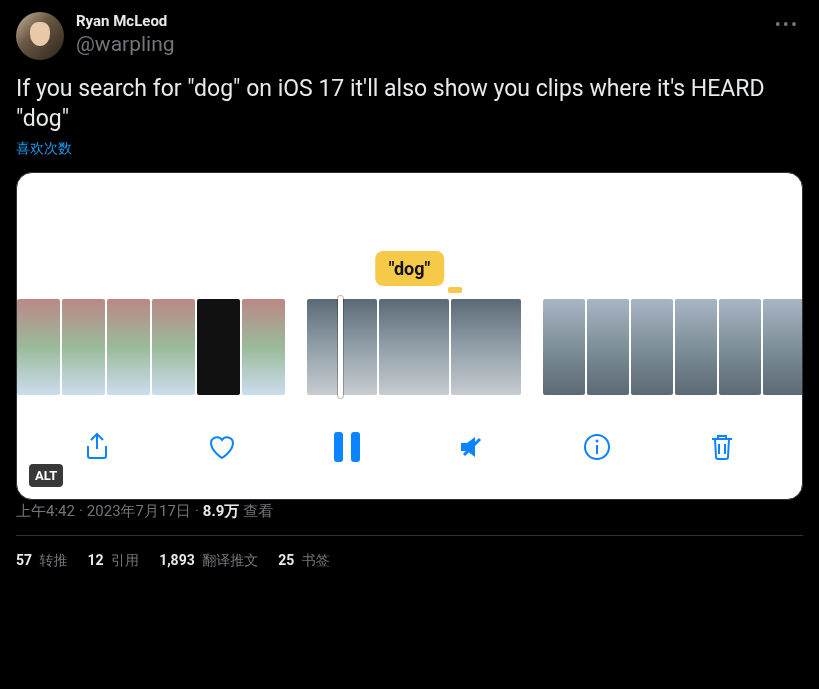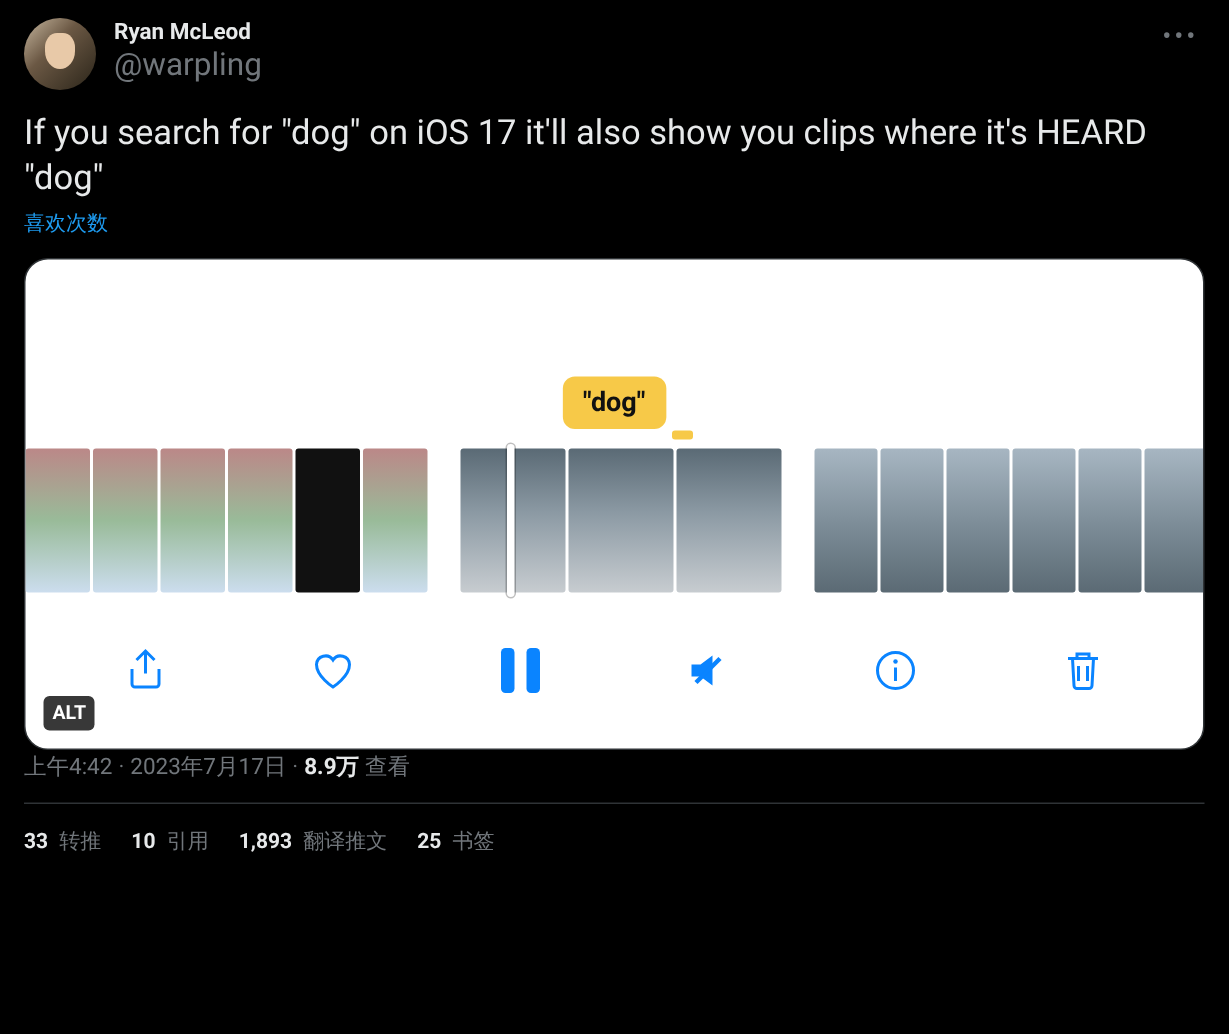--- a/index.html
+++ b/index.html
@@ -224,19 +224,19 @@
     <span> · </span>
     <span>2023年7月17日</span>
     <span> · </span>
     <span class="strong">8.9万</span>
     <span> 查看</span>
   </div>
 
   <div class="divider"></div>
 
   <div class="stats">
-    <div><span class="n">33</span><span> 转推</span></div>
-    <div><span class="n">10</span><span> 引用</span></div>
+    <div><span class="n">57</span><span> 转推</span></div>
+    <div><span class="n">12</span><span> 引用</span></div>
     <div><span class="n">1,893</span><span> 翻译推文</span></div>
     <div><span class="n">25</span><span> 书签</span></div>
   </div>
 
 </div>
 
 </body></html>

